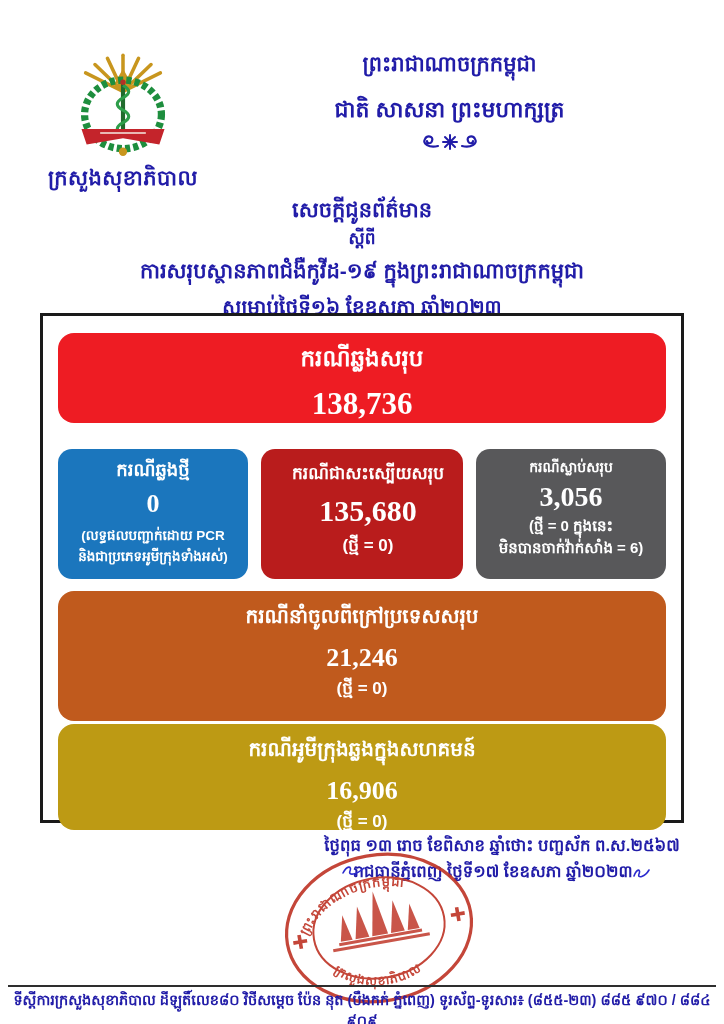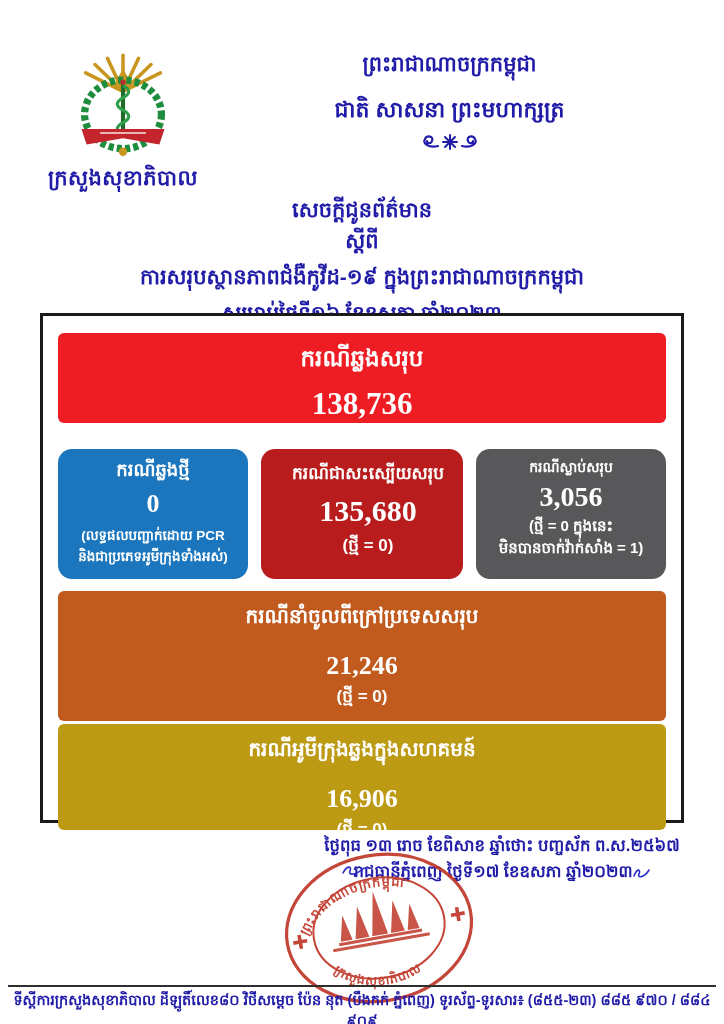--- a/index.html
+++ b/index.html
@@ -16,27 +16,27 @@
   
   #logo-block{left:16px;top:50px;width:214px;text-align:center;}
   #ministry-name{font-size:21px;font-weight:bold;color:var(--navy);margin-top:2px;letter-spacing:.5px;}
   #header-text{left:205px;right:30px;top:50px;text-align:center;color:var(--navy);font-weight:bold;}
   #header-kingdom{font-size:21px;margin-bottom:15px;}
   #header-motto{font-size:22px;margin-bottom:4px;}
 
   
   #title-block{left:30px;right:30px;top:196px;text-align:center;color:var(--navy);font-weight:bold;}
   #title-line1{font-size:21px;}
-  #title-line2{font-size:21px;margin-bottom:5px;}
+  #title-line2{font-size:17px;margin-bottom:5px;}
   #title-line3{font-size:21px;margin-bottom:6px;}
   #title-line4{font-size:20px;}
 
   
   #stats-box{left:40px;top:313px;width:638px;height:504px;border:3px solid var(--border-black);background:#fff;}
-  .banner{position:absolute;left:15px;right:15px;border-radius:6px;color:#fff;text-align:center;}
+  .banner{position:absolute;left:15px;right:15px;border-radius:16px;color:#fff;text-align:center;}
   .card-label{font-weight:bold;}
   .card-value{font-family:"Liberation Serif", serif;font-weight:bold;}
   .card-note{font-weight:bold;}
 
   #red-banner{top:17px;height:90px;}
   #red-banner .card-label{font-size:23px;padding-top:11px;}
   #red-banner .card-value{font-size:31px;margin-top:9px;}
 
   #small-row{position:absolute;left:15px;right:15px;top:133px;height:130px;display:flex;gap:13px;}
   .small-card{flex:1;border-radius:14px;color:#fff;text-align:center;}
@@ -46,21 +46,21 @@
   #recovered-card .card-label{font-size:17px;padding-top:13px;}
   #recovered-card .card-value{font-size:30px;margin-top:7px;}
   #recovered-card .card-note{font-size:17px;margin-top:6px;}
   #deaths-card .card-label{font-size:14px;padding-top:9px;}
   #deaths-card .card-value{font-size:28px;margin-top:2px;}
   #deaths-card .card-note{font-size:15px;line-height:22px;margin-top:2px;}
 
   #orange-banner{top:275px;height:130px;}
   #gold-banner{top:408px;height:106px;}
   #orange-banner .card-label,#gold-banner .card-label{font-size:20px;padding-top:12px;}
-  #orange-banner .card-value,#gold-banner .card-value{font-size:26px;margin-top:18px;}
+  #orange-banner .card-value,#gold-banner .card-value{font-size:26px;margin-top:10px;}
   #orange-banner .card-note,#gold-banner .card-note{font-size:17px;margin-top:4px;}
 
   
   #date-block{left:300px;right:20px;top:832px;text-align:center;color:var(--navy);font-weight:bold;font-size:16.5px;line-height:26px;}
 
   
   #stamp{left:280px;top:851px;width:198px;height:154px;transform:rotate(-10deg);opacity:.93;}
 
   
   #footer-divider{left:8px;right:8px;top:985px;height:2px;background:#2e2e2e;}
@@ -143,21 +143,21 @@
       <div class="card-label">ករណីជាសះស្បើយសរុប</div>
       <div class="card-value">135,680</div>
       <div class="card-note">(ថ្មី = 0)</div>
     </div>
 
     <div class="small-card" id="deaths-card" style="background:#58585a;">
       <div class="card-label">ករណីស្លាប់សរុប</div>
       <div class="card-value">3,056</div>
       <div class="card-note">
         <div>(ថ្មី = 0 ក្នុងនេះ</div>
-        <div>មិនបានចាក់វ៉ាក់សាំង = 1)</div>
+        <div>មិនបានចាក់វ៉ាក់សាំង = 6)</div>
       </div>
     </div>
   </div>
 
   <div class="banner" id="orange-banner" style="background:#c05a1d;">
     <div class="card-label">ករណីនាំចូលពីក្រៅប្រទេសសរុប</div>
     <div class="card-value">21,246</div>
     <div class="card-note">(ថ្មី = 0)</div>
   </div>
 

